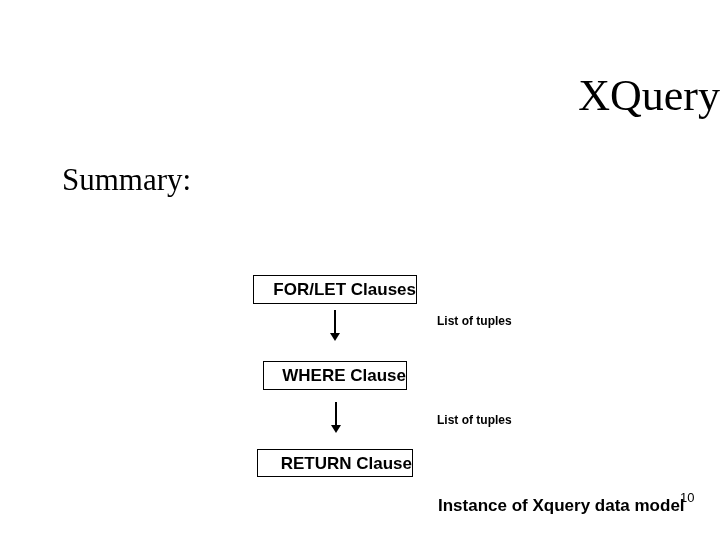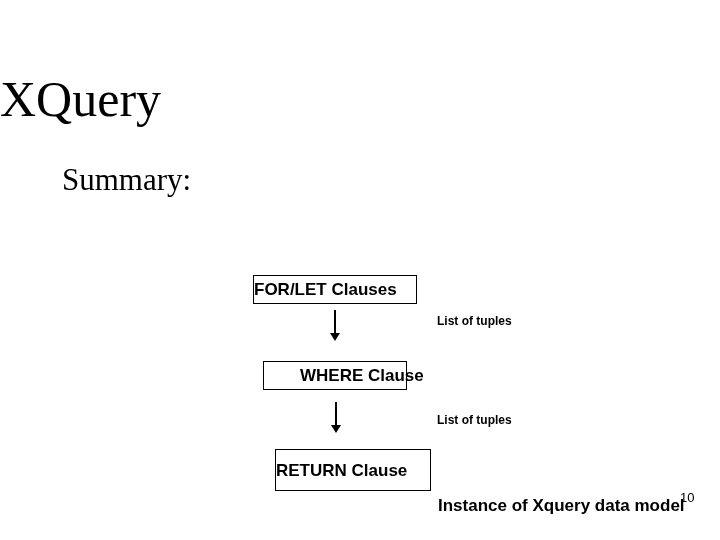--- a/index.html
+++ b/index.html
@@ -16,22 +16,22 @@
     color: #000000;
   }
   .serif { font-family: "Liberation Serif", "DejaVu Serif", serif; text-align: center; }
   .sans  { font-family: "Liberation Sans", "DejaVu Sans", sans-serif; }
 
   .title {
     position: absolute;
     left: 0;
     top: 74px;
     width: 720px;
-    text-align: left;
-    font-size: 50px;
+    text-align: right;
+    font-size: 44px;
     line-height: 1;
     letter-spacing: 0px;
   }
   .summary {
     position: absolute;
     left: 62px;
     top: 164px;
     font-size: 31px;
     line-height: 1;
   }
@@ -49,29 +49,29 @@
     font-size: 26px;
     vertical-align: baseline;
   }
   .flow-box {
     position: absolute;
     box-sizing: border-box;
     border: 1px solid #000000;
     background: #ffffff;
     display: flex;
     align-items: center;
-    justify-content: flex-start;
+    justify-content: flex-end;
     font-size: 17px;
     font-weight: bold;
     line-height: 1;
     white-space: nowrap;
   }
   .box-forlet { left: 253px; top: 275px; width: 164px; height: 29px; }
   .box-where  { left: 263px; top: 361px; width: 144px; height: 29px; padding-left: 36px; }
-  .box-return { left: 275px; top: 449px; width: 156px; height: 42px; }
+  .box-return { left: 257px; top: 449px; width: 156px; height: 28px; }
 
   .down-arrow {
     position: absolute;
     width: 10px;
     display: flex;
     flex-direction: column;
     align-items: center;
   }
   .arrow-1 { left: 330px; top: 310px; }
   .arrow-2 { left: 331px; top: 402px; }

